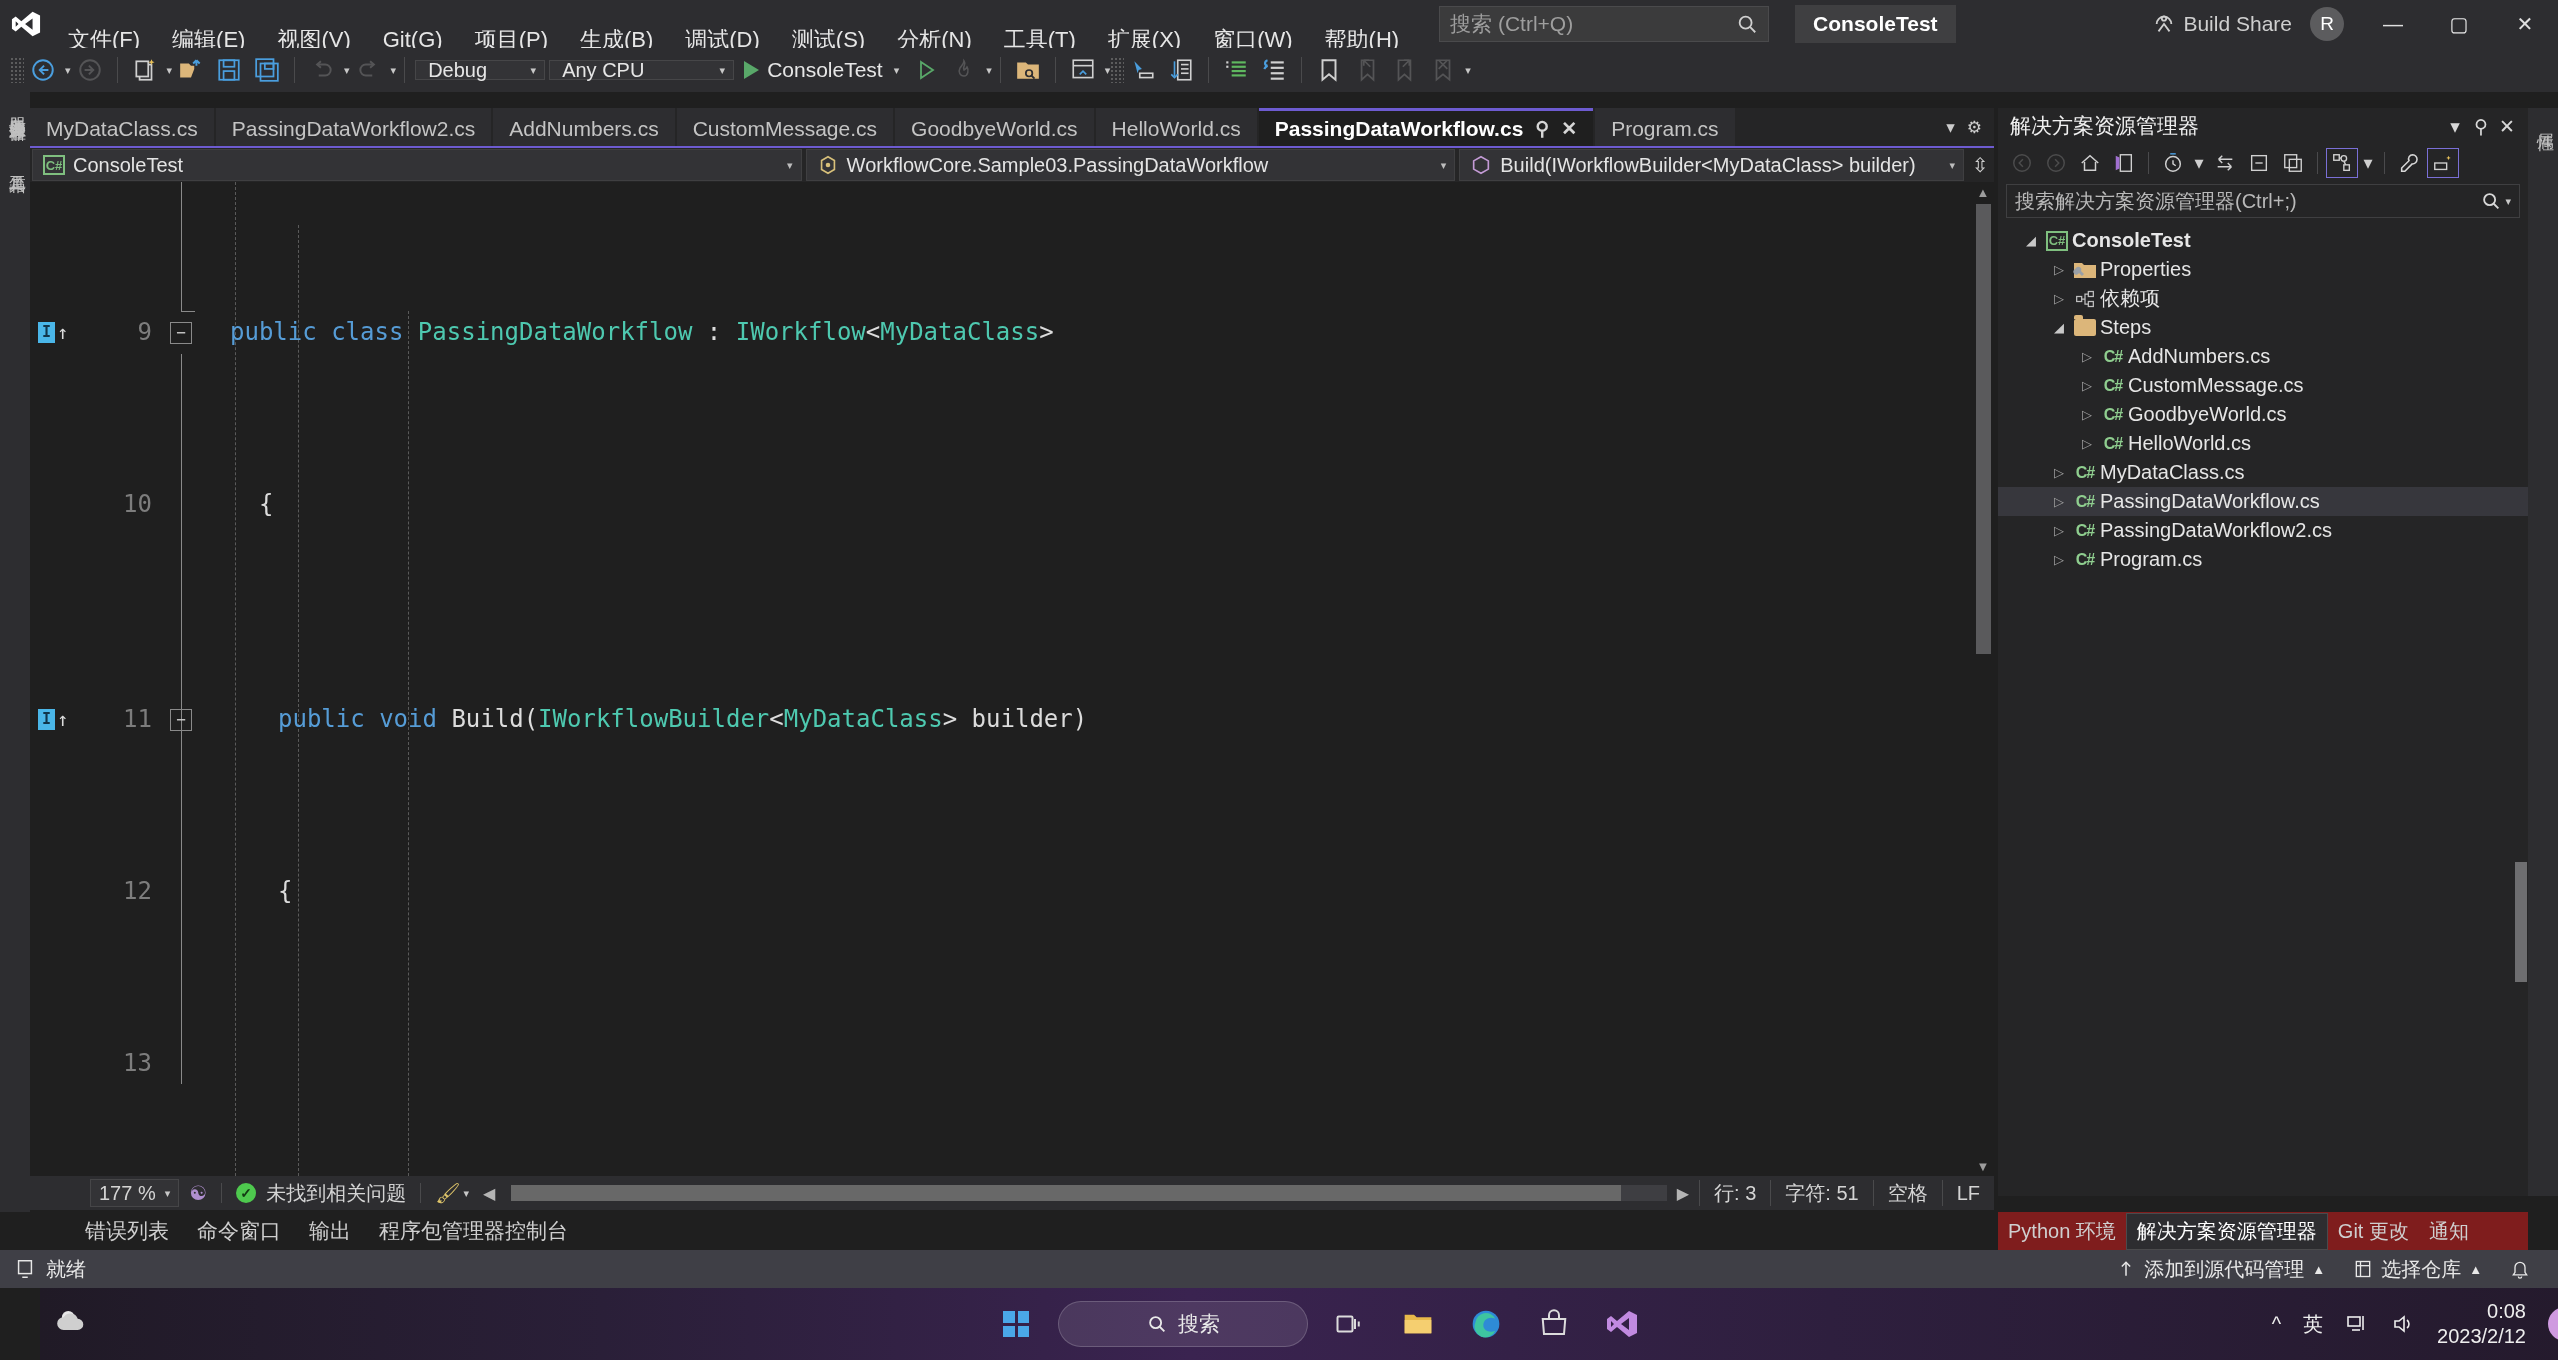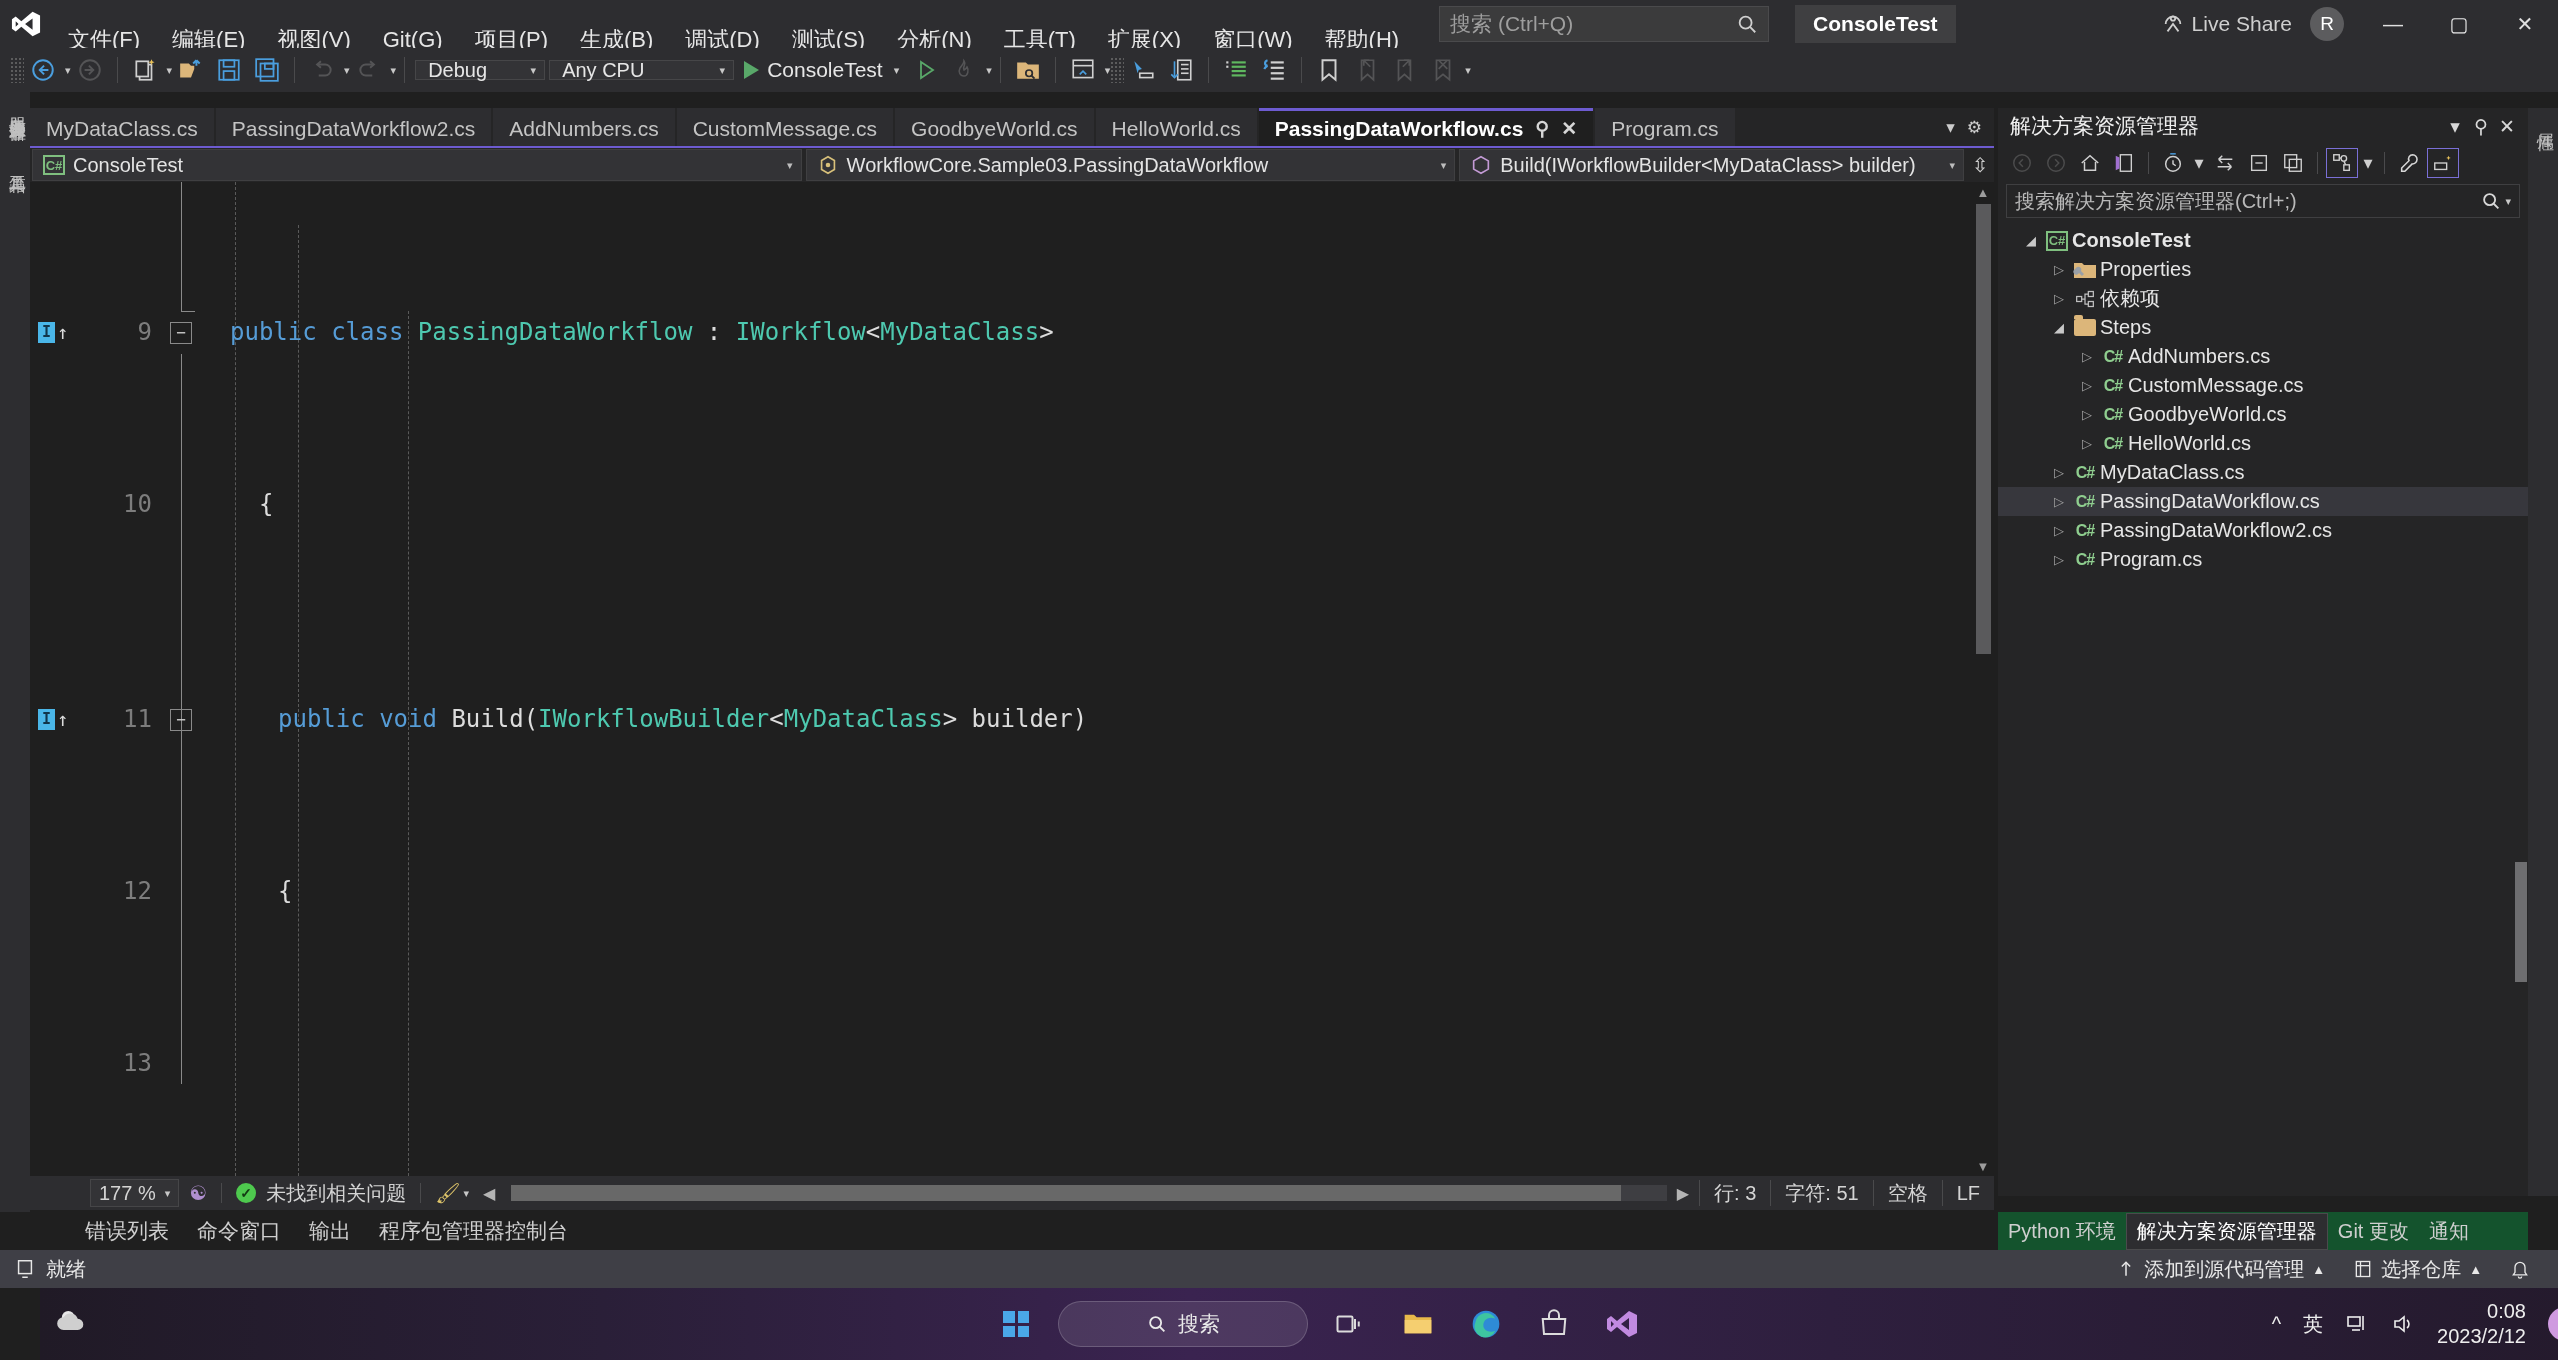--- a/index.html
+++ b/index.html
@@ -206,21 +206,21 @@
 
   
   .rightrail {
     position: absolute; top: 108px; right: 0; width: 30px; height: 1088px; background: #2d2d30;
     color: #c0c0c0; font-size: 17px;
   }
 
   
   .dockbar {
     position: absolute; top: 1212px; right: 30px; width: 530px; height: 38px;
-    background: #14532d; display: flex; align-items: center; gap: 0;
+    background: #7f1d1d; display: flex; align-items: center; gap: 0;
   }
   .dockbar .dt { color: #cfcfcf; font-size: 20px; padding: 4px 10px; white-space: nowrap; }
   .dockbar .dt.active { background: #2d2d30; border: 1px solid #4a4a4c; color: #ffffff; }
 
   .statusbar {
     position: absolute; bottom: 72px; left: 0; width: 2558px; height: 38px;
     background: #3f3f46; display: flex; align-items: center; color: #e8e8e8; font-size: 20px;
   }
   .sb-left { display: flex; align-items: center; gap: 10px; padding-left: 14px; }
   .sb-right { margin-left: auto; display: flex; align-items: center; gap: 0; padding-right: 14px; }
@@ -281,21 +281,21 @@
         </svg>
     </div>
     <div class="proj-chip">ConsoleTest</div>
     <div class="title-right">
       <div class="liveshare">
         <svg width="22" height="22" viewBox="0 0 24 24" fill="none" stroke="#cfcfcf" stroke-width="2">
             <path d="M4 12a8 8 0 0 1 16 0"></path>
             <circle cx="12" cy="6" r="2.4"></circle>
             <path d="M6 20 L12 12 L18 20"></path>
           </svg>
-        <span>Live Share</span>
+        <span>Build Share</span>
       </div>
       <div class="acct-badge">R</div>
       <div class="wbtn">—</div>
       <div class="wbtn">▢</div>
       <div class="wbtn close">✕</div>
     </div>
   </div>
 
   <div class="toolbar">
     <div class="grip"></div>

